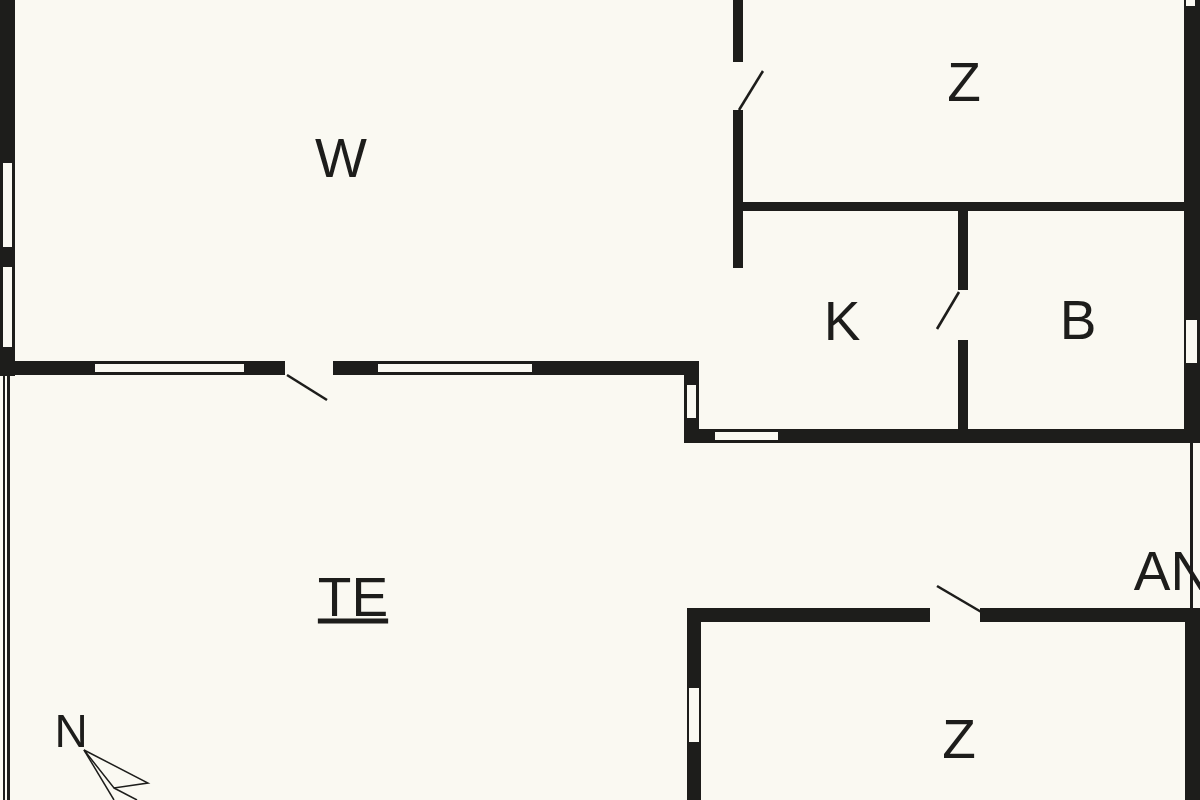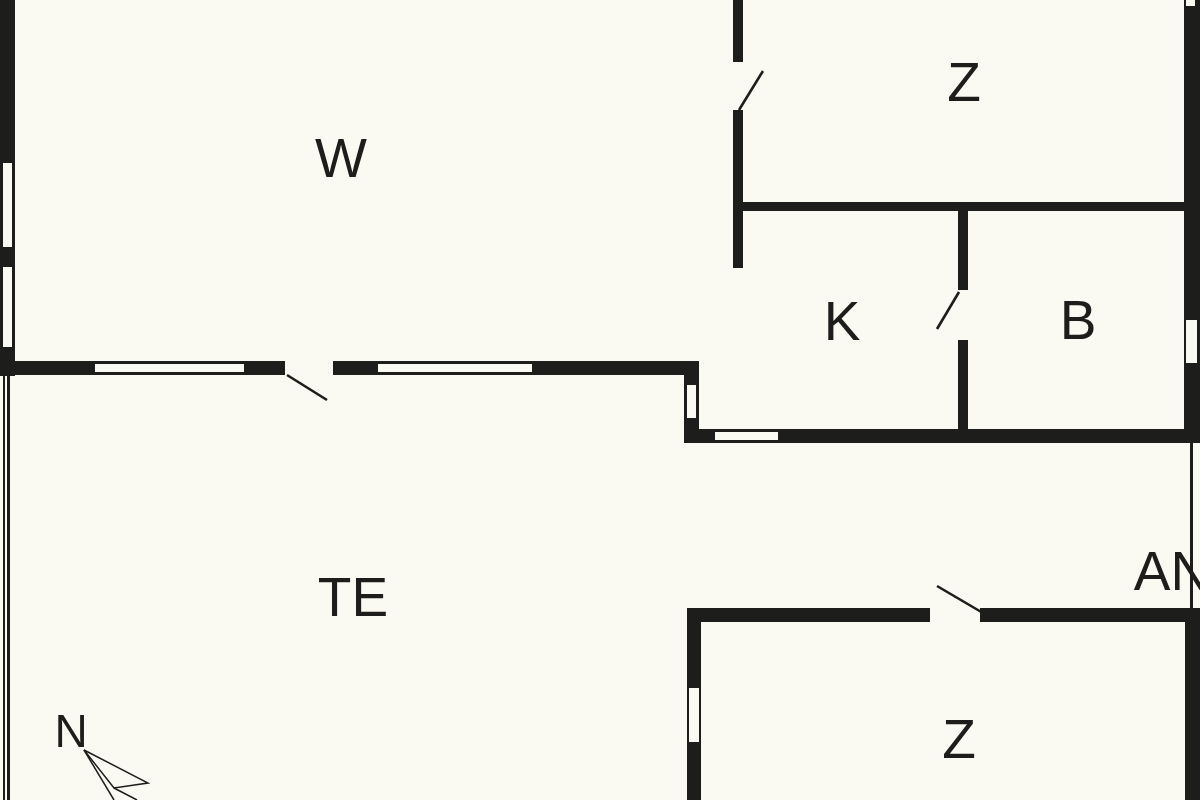--- a/index.html
+++ b/index.html
@@ -58,17 +58,17 @@
       <line x1="937" y1="586" x2="983" y2="613" stroke="#1d1d1b" stroke-width="2.6"></line>
       <polygon points="84,750 148,783 114,788" fill="none" stroke="#1d1d1b" stroke-width="1.5"></polygon>
       <line x1="84" y1="750" x2="114" y2="800" stroke="#1d1d1b" stroke-width="1.5"></line>
       <line x1="114" y1="788" x2="137" y2="800" stroke="#1d1d1b" stroke-width="1.5"></line>
     </svg>
 
   <span class="room-label" style="left: 341px; top: 158px;">W</span>
   <span class="room-label" style="left: 964px; top: 82px;">Z</span>
   <span class="room-label" style="left: 842px; top: 321px;">K</span>
   <span class="room-label" style="left: 1078px; top: 320px;">B</span>
-  <span class="room-label" style="left: 353px; top: 597px;">TE</span>
+  <span class="room-label" style="left: 353px; top: 597px; text-decoration: underline;">TE</span>
   <span class="room-label" style="left: 1172px; top: 571px;">AN</span>
   <span class="room-label" style="left: 959px; top: 739px;">Z</span>
   <span class="compass-label" style="left: 71px; top: 731px;">N</span>
 </div>
 
 </body></html>

